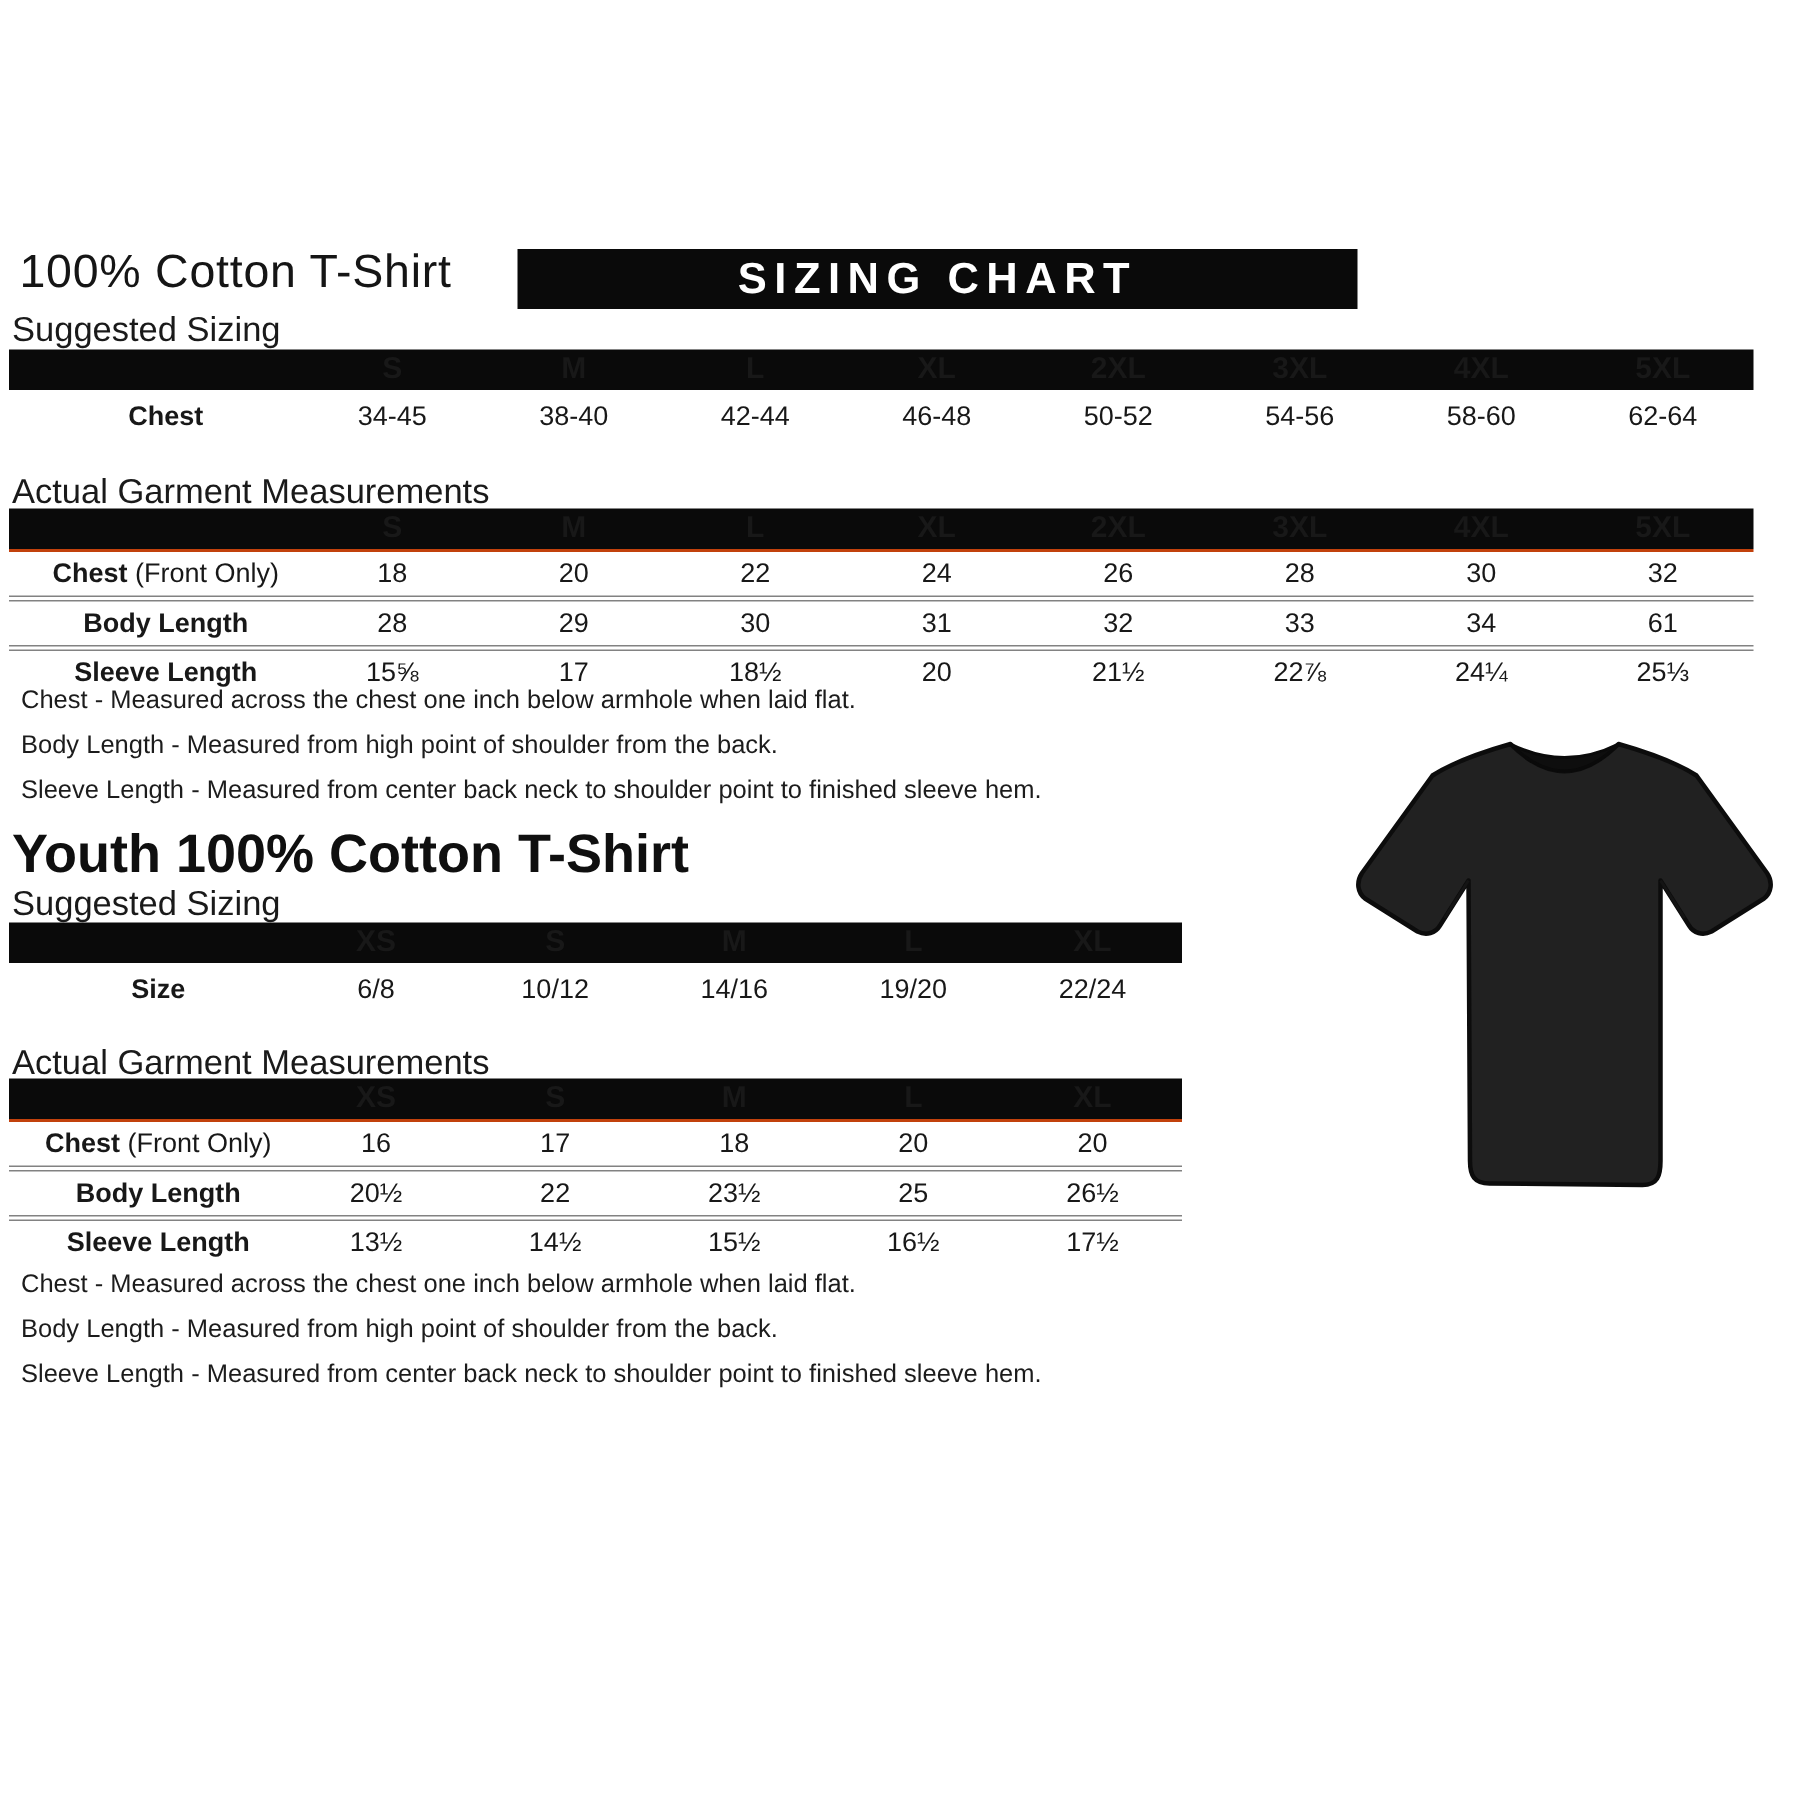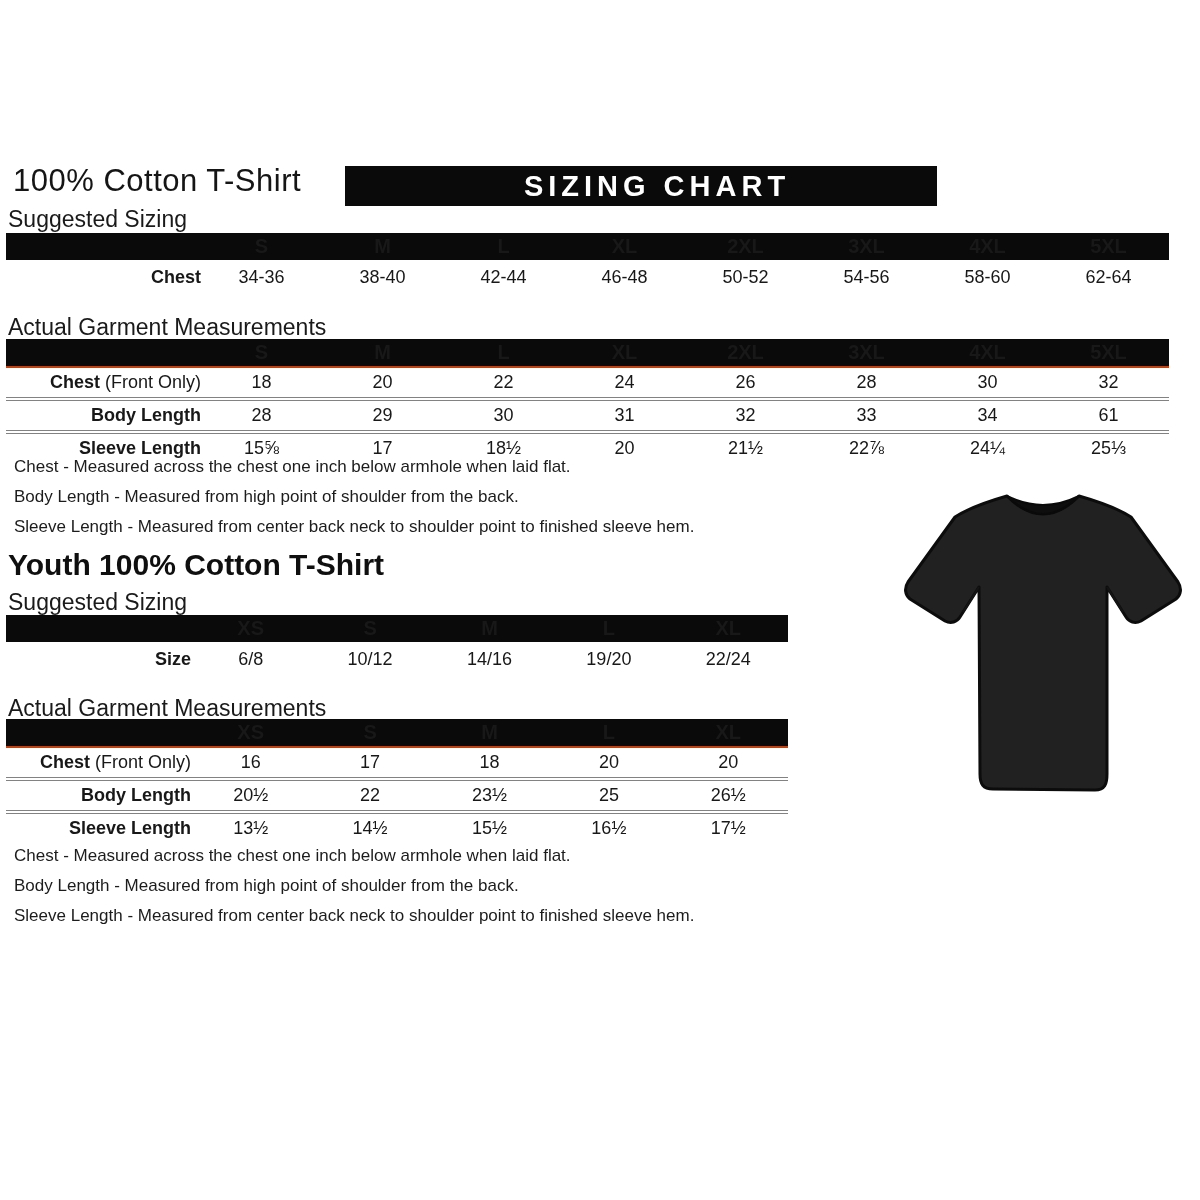--- a/index.html
+++ b/index.html
@@ -24,53 +24,52 @@
   .banner {
     left: 345px; top: 166px;
     width: 560px; height: 40px;
     background: #0a0a0a;
     color: #fff;
     font-size: 29px;
     font-weight: bold;
     letter-spacing: 5px;
     text-align: center;
     line-height: 41px;
-    padding-left: 32px;
   }
   .section-label {
     font-size: 23px;
     color: #1a1a1a;
     left: 8px;
   }
 
   
   .table { left: 6px; }
   .table .trow { display: grid; align-items: center; }
   .adult .trow { grid-template-columns: 195px repeat(8, 1fr); width: 1163px; }
   .youth-t .trow { grid-template-columns: 185px repeat(5, 1fr); width: 782px; }
   .trow.thead {
     background: #0a0a0a;
     color: #ffffff;
     height: 27px;
   }
   .thead .tcell { font-weight: bold; font-size: 20px; }
   .tcell { text-align: center; font-size: 18px; color: #181818; }
-  .tcell.tlabel { text-align: right; padding-left: 14px; }
+  .tcell.tlabel { text-align: center; padding-left: 14px; }
   .tcell.tlabel b { font-weight: bold; }
   .suggested .trow.tdata { height: 34px; }
   .mtable .trow.tdata { height: 29px; }
   .mtable .trow.thead + .trow.tdata { border-top: 2px solid #c2410c; }
   .mtable .trow.tdata + .trow.tdata { border-top: 4px double #828282; }
 
   .notes { font-size: 17px; color: #1c1c1c; line-height: 30px; left: 14px; }
   .notes div { white-space: nowrap; }
 
   .youth-title {
     left: 8px; top: 548px;
-    font-size: 30px;
+    font-size: 36px;
     font-weight: bold;
     color: #0f0f0f;
   }
 
   .tshirt-wrap { left: 893px; top: 474px; width: 300px; height: 340px; }
 </style>
 </head>
 <body>
 
 <div id="page">
@@ -86,21 +85,21 @@
         <div class="tcell">M</div>
         <div class="tcell">L</div>
         <div class="tcell">XL</div>
         <div class="tcell">2XL</div>
         <div class="tcell">3XL</div>
         <div class="tcell">4XL</div>
         <div class="tcell">5XL</div>
       </div>
       <div class="trow tdata">
         <div class="tcell tlabel"><b>Chest</b></div>
-        <div class="tcell">34-36</div>
+        <div class="tcell">34-45</div>
         <div class="tcell">38-40</div>
         <div class="tcell">42-44</div>
         <div class="tcell">46-48</div>
         <div class="tcell">50-52</div>
         <div class="tcell">54-56</div>
         <div class="tcell">58-60</div>
         <div class="tcell">62-64</div>
       </div>
     </div>
 

